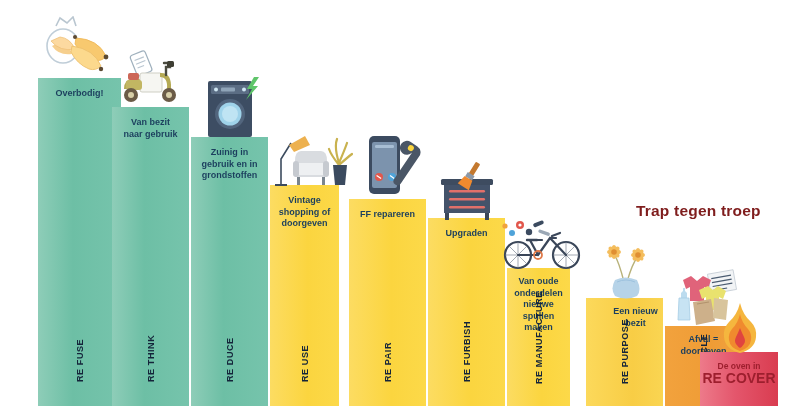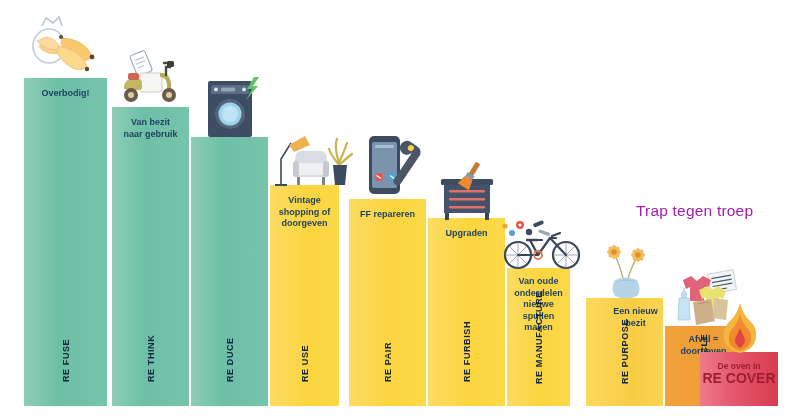--- a/index.html
+++ b/index.html
@@ -10,22 +10,22 @@
     overflow:hidden;
     position:relative;
   }
   #stage{position:relative;width:809px;height:416px;}
 
   
   #title{
     position:absolute;
     left:636px; top:202px;
     font-size:15.5px;
-    font-weight:normal;
-    color:#a21caf;
+    font-weight:bold;
+    color:#7f1d1d;
     letter-spacing:.2px;
     white-space:nowrap;
   }
 
   
   .bar{
     position:absolute;
     bottom:10px;
     box-sizing:border-box;
     overflow:visible;
@@ -71,21 +71,21 @@
   
   .icon{position:absolute;}
 </style>
 </head>
 <body>
 
 <div id="stage">
 
   <div id="title">Trap tegen troep</div>
 
-  <div class="bar g-green" style="left:24px;width:83px;height:328px;">
+  <div class="bar g-green" style="left:38px;width:83px;height:328px;">
     <div class="fill"></div>
 
     <div class="icon" style="left:-2px;top:-62px;width:84px;height:64px;">
       <svg viewBox="0 0 84 64" width="84" height="64">
 
         <path d="M20 10 l4 -8 l7 5 l6 -6 l3 9" fill="none" stroke="#b9c6d0" stroke-width="1.6"></path>
         <ellipse cx="27" cy="30" rx="16" ry="17" fill="#ffffff" stroke="#bccbd6" stroke-width="1.6" opacity="0.95"></ellipse>
 
         <path d="M16 30 q7 10 20 8 q-3 -10 -12 -12 z" fill="#f6cf8e"></path>
         <path d="M15 25 q9 11 24 8 q-5 -11 -15 -12 z" fill="#fcd9a0" stroke="#efc078" stroke-width="0.8"></path>
@@ -155,20 +155,25 @@
         <rect x="21" y="10.5" width="14" height="4" rx="1" fill="#8fa4b8"></rect>
         <circle cx="44" cy="12.5" r="2" fill="#cfe6f2"></circle>
         <circle cx="30" cy="37" r="15" fill="#52657d"></circle>
         <circle cx="30" cy="37" r="11.5" fill="#9fd3ea"></circle>
         <circle cx="30" cy="37" r="8" fill="#bfe4f3"></circle>
 
         <path d="M54 0 l-7 12 l5 0 l-6 11 l12 -14 l-5 0 l6 -9 z" fill="#5fc56a"></path>
       </svg>
     </div>
 
+    <div class="cap" style="top:10px;">
+      <div>Zuinig in</div>
+      <div>gebruik en in</div>
+      <div>grondstoffen</div>
+    </div>
 
     <div class="vlabel" style="bottom: 14px; transform: rotate(-90deg) translate(0px, -50%);">RE DUCE</div>
   </div>
 
   <div class="bar g-yellow" style="left:270px;width:69px;height:221px;">
     <div class="fill"></div>
 
     <div class="icon" style="left:-3px;top:-62px;width:86px;height:64px;">
       <svg viewBox="0 0 86 64" width="86" height="64">
 

